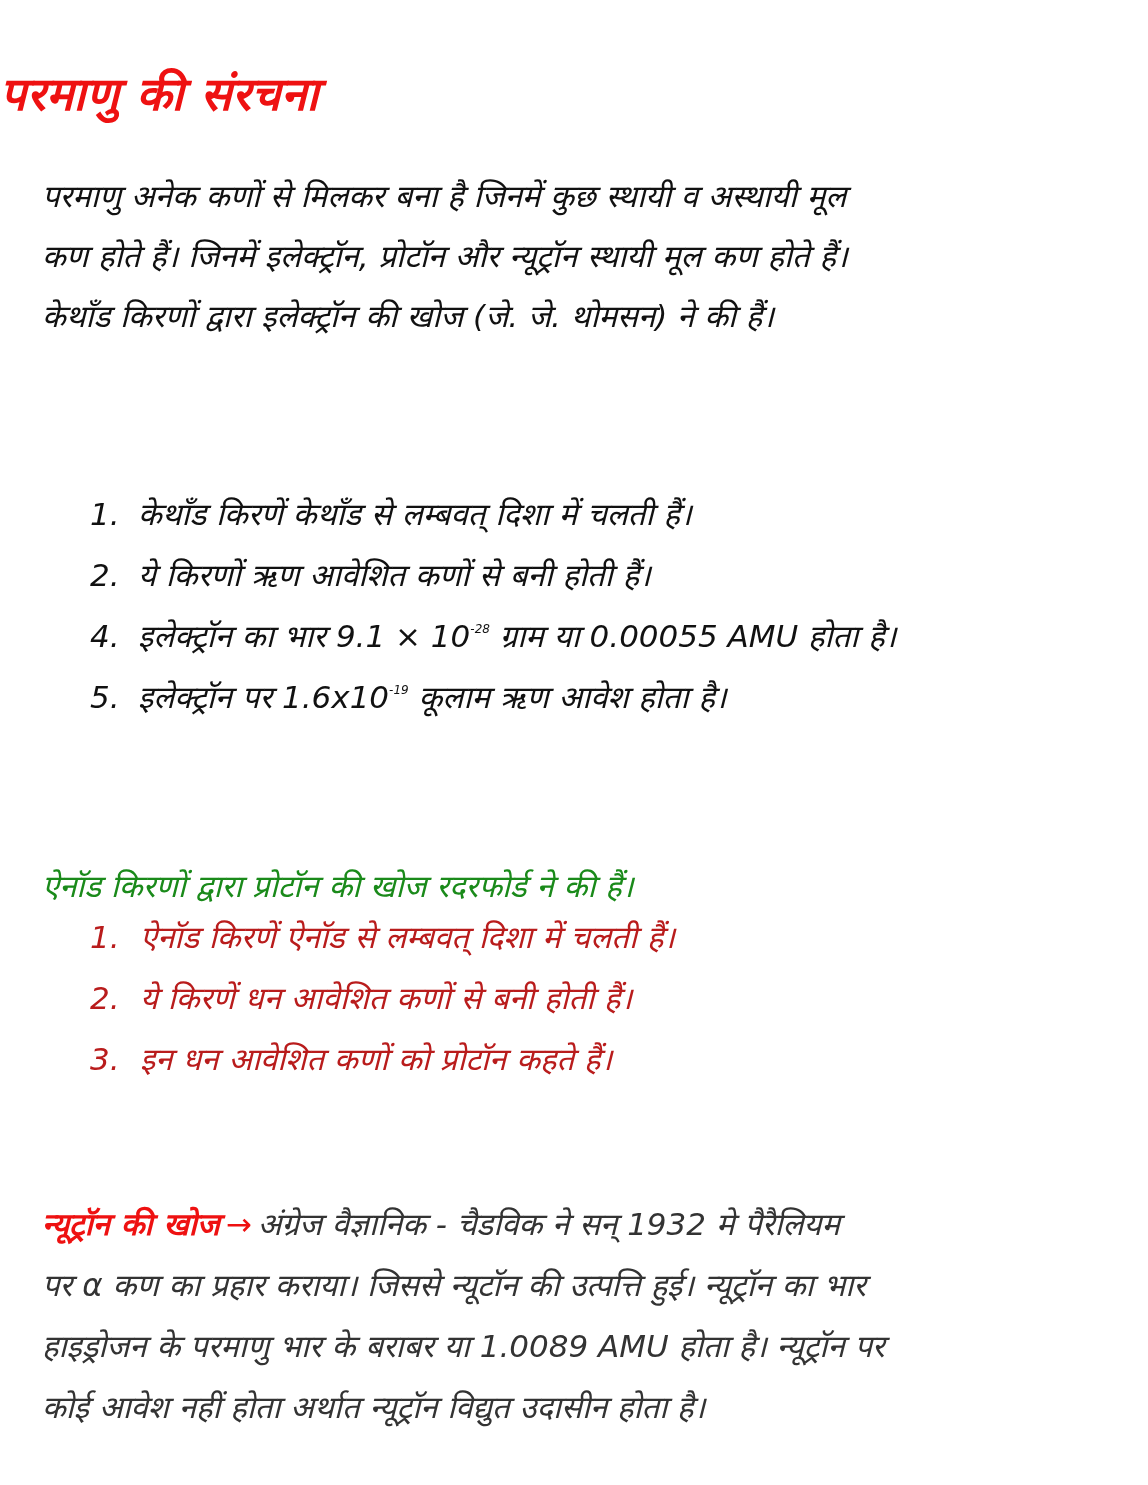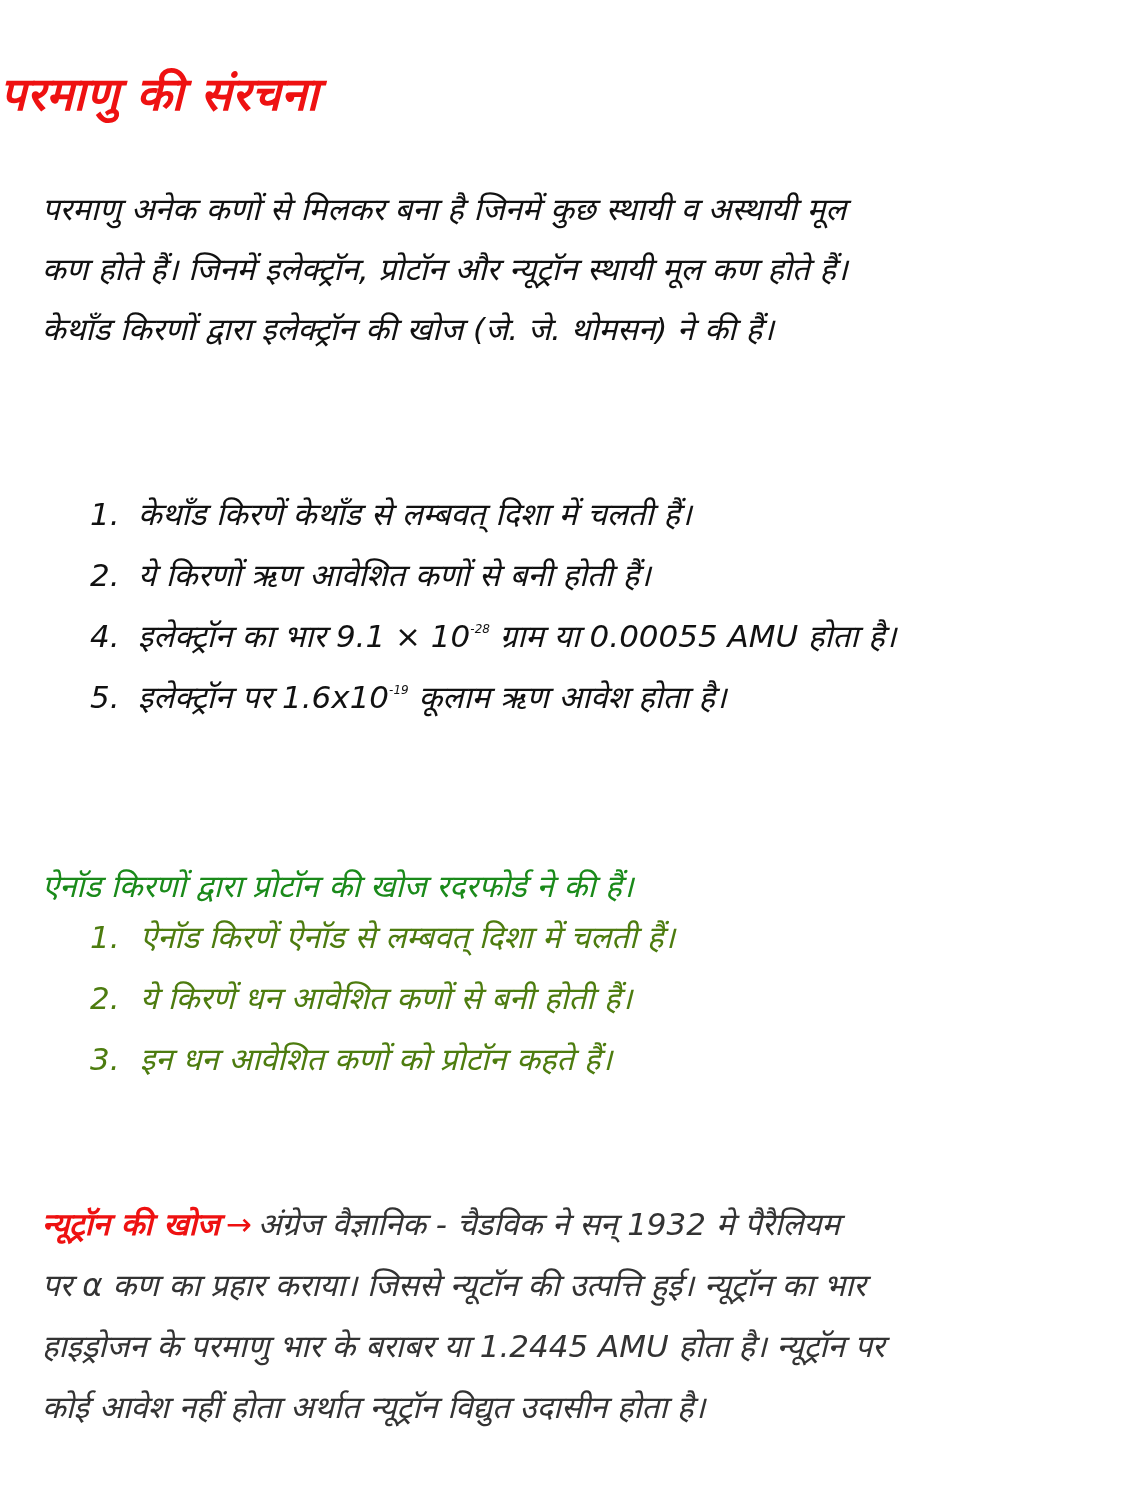--- a/index.html
+++ b/index.html
@@ -53,21 +53,21 @@
       list-style: none;
     }
     .list li {
       white-space: nowrap;
     }
     .list .num {
       display: inline-block;
       min-width: 48px;
     }
     .list.grey {
-      color: #4d7c0f;
+      color: #b91c1c;
     }
     .list.grey .num {
       min-width: 50px;
     }
     sup {
       font-size: 12px;
       vertical-align: 14px;
       line-height: 0;
     }
     .section-heading {
@@ -99,21 +99,21 @@
       color: #ee1111;
       font-style: normal;
       padding: 0 6px;
     }
   </style>
 </head>
 <body>
 
 <h1 class="page-title">परमाणु की संरचना</h1>
 
-<div class="para" style="top:179px;">
+<div class="para" style="top:166px;">
   <span class="line">परमाणु अनेक कणों से मिलकर बना है जिनमें कुछ स्थायी व अस्थायी मूल</span>
   <span class="line">कण होते हैं। जिनमें इलेक्ट्रॉन, प्रोटॉन और न्यूट्रॉन स्थायी मूल कण होते हैं।</span>
   <span class="line">केथाँड किरणों द्वारा इलेक्ट्रॉन की खोज (जे. जे. थोमसन) ने की हैं।</span>
 </div>
 
 <ul class="list" style="top:468px;">
   <li>
     <span class="num">1.</span><span>केथाँड किरणें केथाँड से लम्बवत् दिशा में चलती हैं।</span>
   </li>
   <li>
@@ -137,15 +137,15 @@
     <span class="num">2.</span><span>ये किरणें धन आवेशित कणों से बनी होती हैं।</span>
   </li>
   <li>
     <span class="num">3.</span><span>इन धन आवेशित कणों को प्रोटॉन कहते हैं।</span>
   </li>
 </ul>
 
 <div class="neutron">
   <span class="line"><span class="lead">न्यूट्रॉन की खोज</span><span class="arrow">→</span><span>अंग्रेज वैज्ञानिक - चैडविक ने सन् 1932 मे पैरैलियम</span></span>
   <span class="line">पर α कण का प्रहार कराया। जिससे न्यूटॉन की उत्पत्ति हुई। न्यूट्रॉन का भार</span>
-  <span class="line">हाइड्रोजन के परमाणु भार के बराबर या 1.2445 AMU होता है। न्यूट्रॉन पर</span>
+  <span class="line">हाइड्रोजन के परमाणु भार के बराबर या 1.0089 AMU होता है। न्यूट्रॉन पर</span>
   <span class="line">कोई आवेश नहीं होता अर्थात न्यूट्रॉन विद्युत उदासीन होता है।</span>
 </div>
 
 </body></html>

